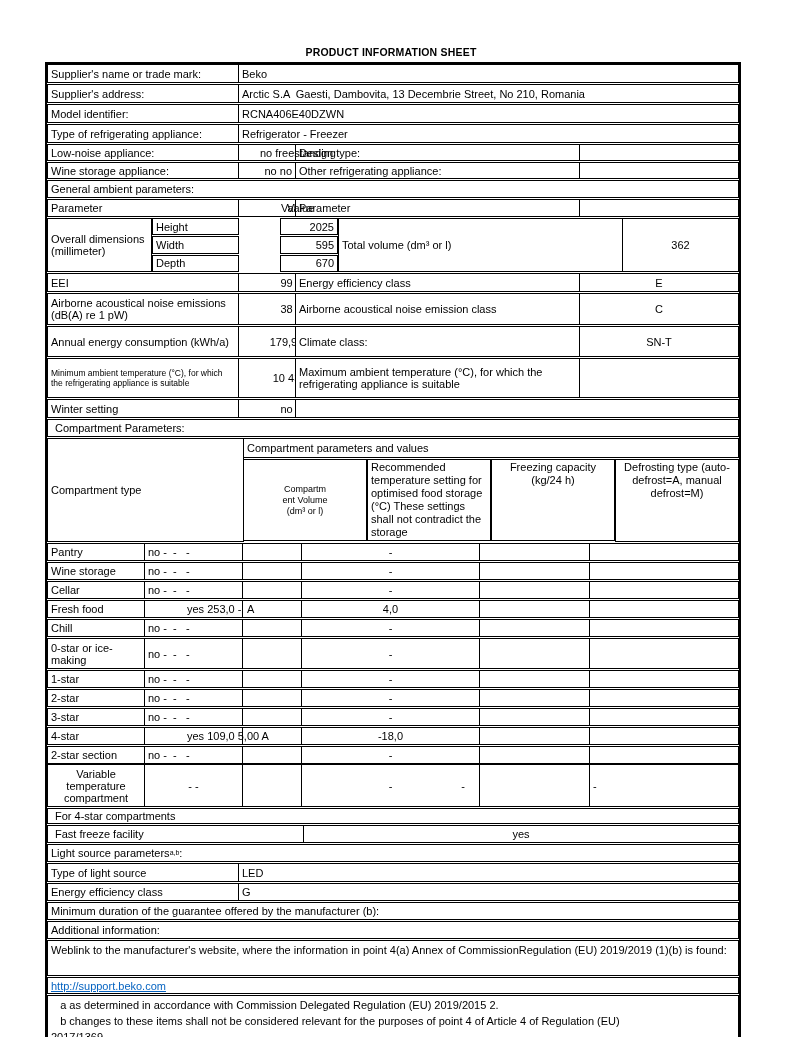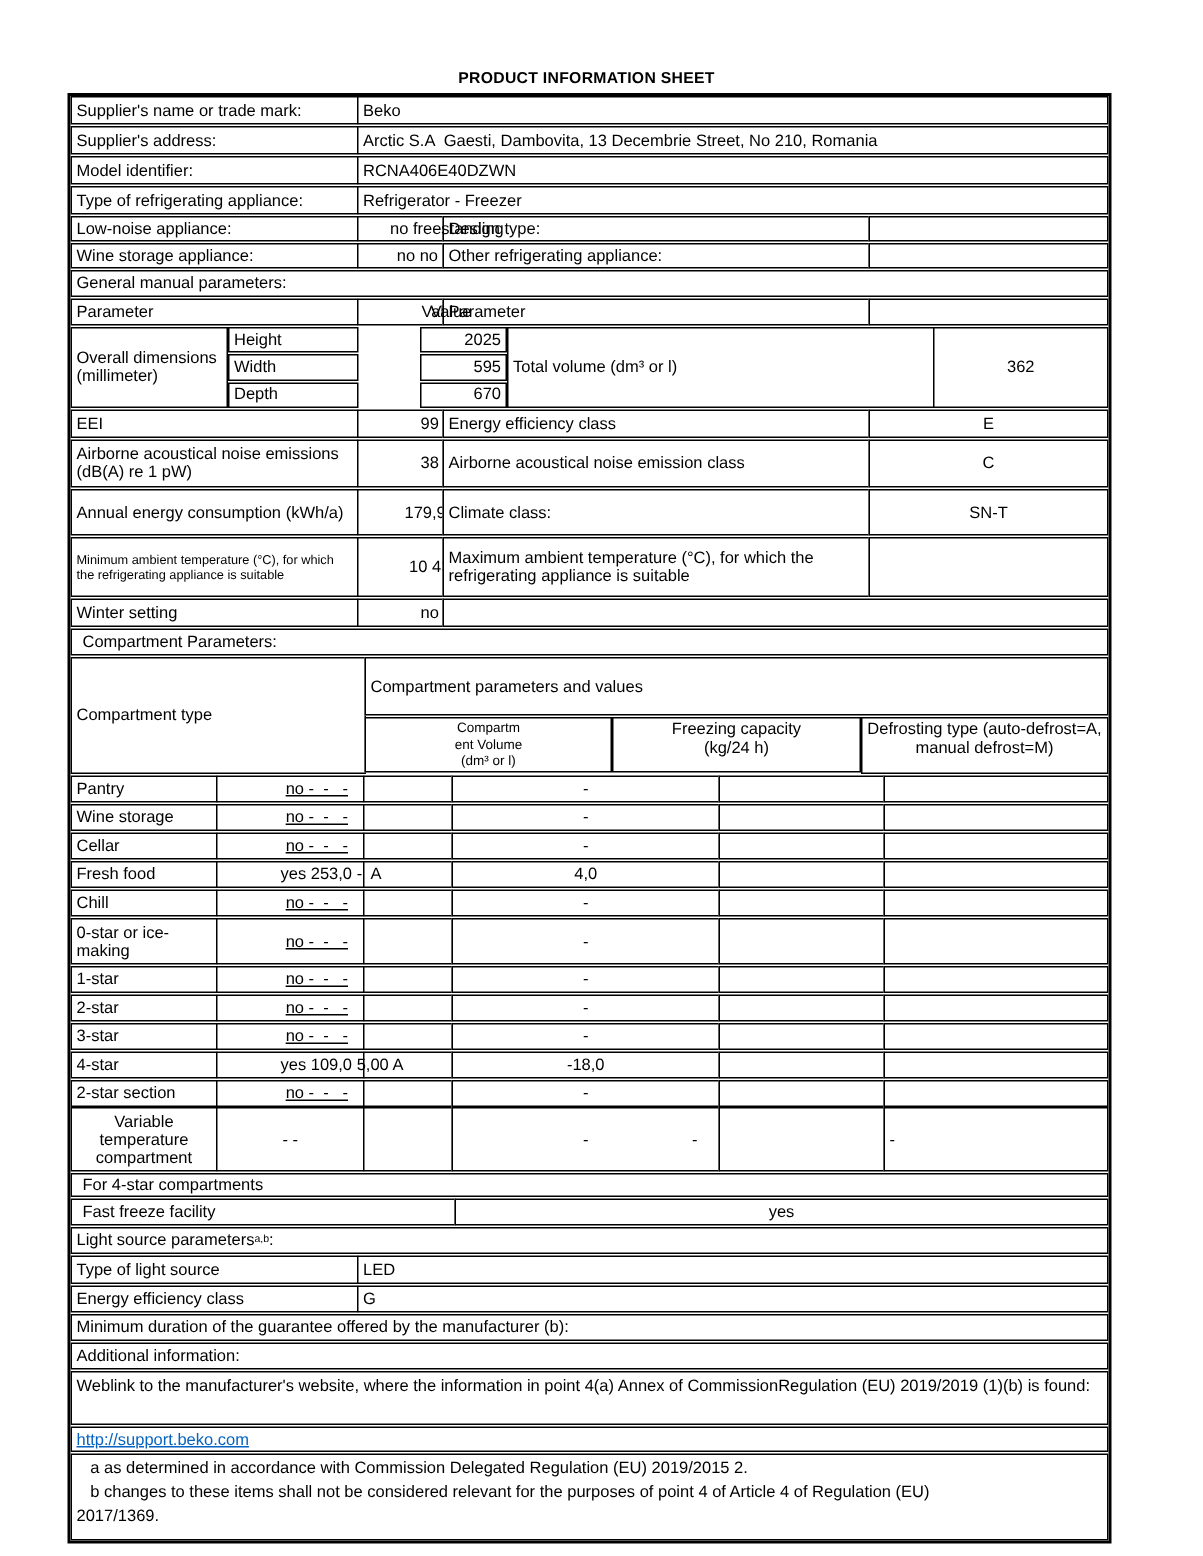--- a/index.html
+++ b/index.html
@@ -37,21 +37,21 @@
   .stack{display:flex;flex-direction:column;}
   .stack .c{margin-left:0;margin-bottom:1px;flex:1;}
   .stack .c:last-child{margin-bottom:0;}
   .abs-overflow{position:absolute;left:21px;top:50%;transform:translateY(-50%);white-space:pre;z-index:2;}
   .combo-overflow{position:absolute;left:42px;top:50%;transform:translateY(-50%);white-space:pre;z-index:2;}
   .val2{position:absolute;left:48px;top:50%;transform:translateY(-50%);white-space:pre;z-index:2;}
   .dash-right{position:absolute;right:14px;top:50%;transform:translateY(-50%);}
   .lh13{line-height:13px;}
   a.weblink{color:#0563C1;text-decoration:underline;}
   sup.ab{font-size:7px;vertical-align:super;line-height:0;}
-  .combo-cell{justify-content:flex-end;text-align:right;padding-right:10px;white-space:pre;text-decoration:underline;}
+  .combo-cell{text-align:right;padding-right:10px;white-space:pre;}
 </style>
 </head>
 <body>
 
 <div class="page">
 
   <div class="doc-title">PRODUCT INFORMATION SHEET</div>
 
   <div class="sheet">
 
@@ -81,21 +81,21 @@
       <div class="c grow"></div>
     </div>
     <div class="row" style="min-height:17px">
       <div class="c w-lab">Wine storage appliance:</div>
       <div class="c w-val right pre">no no</div>
       <div class="c w-lab2">Other refrigerating appliance:</div>
       <div class="c grow"></div>
     </div>
 
     <div class="row" style="min-height:18px">
-      <div class="c grow b">General manual parameters:</div>
+      <div class="c grow b">General ambient parameters:</div>
     </div>
     <div class="row" style="min-height:18px">
       <div class="c w-lab">Parameter</div>
       <div class="c w-val noclip">
         <span>Value</span>
         <span class="val2">Value</span>
       </div>
       <div class="c w-lab2">Parameter</div>
       <div class="c grow"></div>
     </div>
@@ -155,20 +155,21 @@
     </div>
 
     <div class="row" style="min-height:78px">
       <div class="c" style="width:197px">Compartment type</div>
       <div class="stack grow" style="margin-left:-1px">
         <div class="c" style="min-height:20px">Compartment parameters and values</div>
         <div class="row" style="margin-bottom:0;flex:1">
           <div class="c preline center sm" style="width:60px;font-size:9px;line-height:11px">Compartm
 ent Volume
 (dm³ or l)</div>
+          <div class="c w-ct top lh13" style="overflow:hidden">Recommended temperature setting for optimised food storage (°C) These settings shall not contradict the storage</div>
           <div class="c w-cf center preline lh13 top">Freezing capacity
 (kg/24 h)</div>
           <div class="c grow center lh13 top" style="text-align:center">Defrosting type (auto-defrost=A, manual defrost=M)</div>
         </div>
       </div>
     </div>
 
     <div id="comp-rows">
   <div class="row crow" style="min-height:18px">
     <div class="c w-cn preline cname">Pantry</div>

